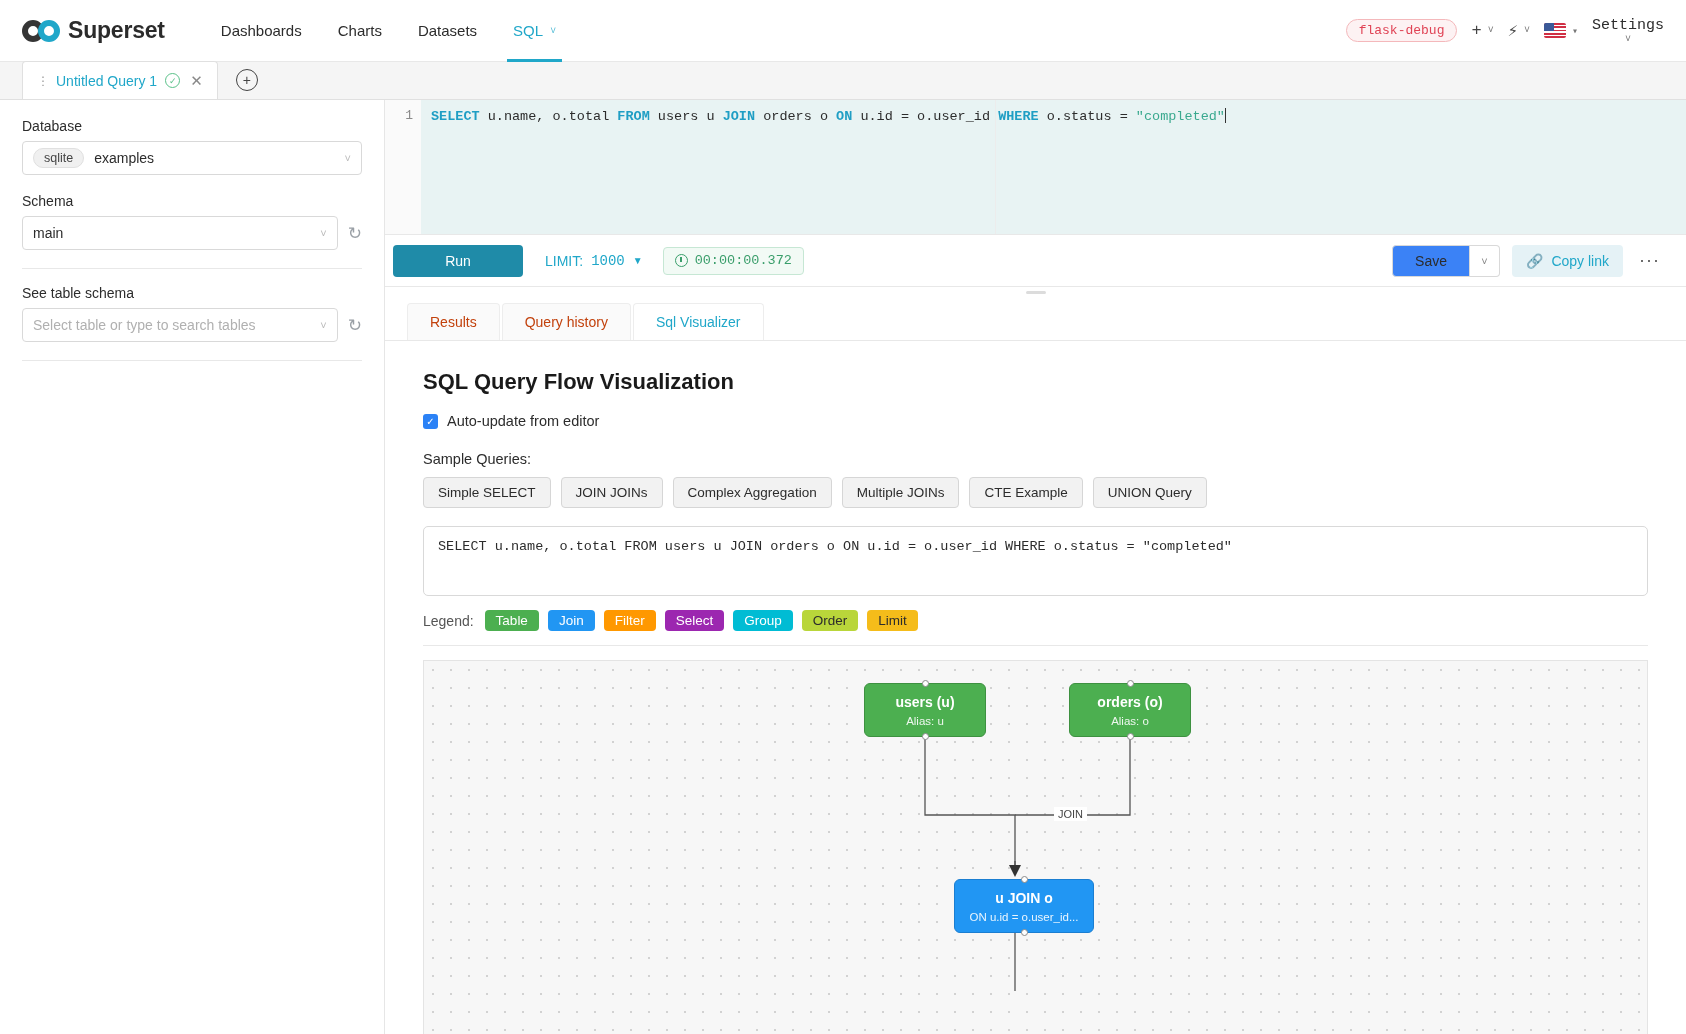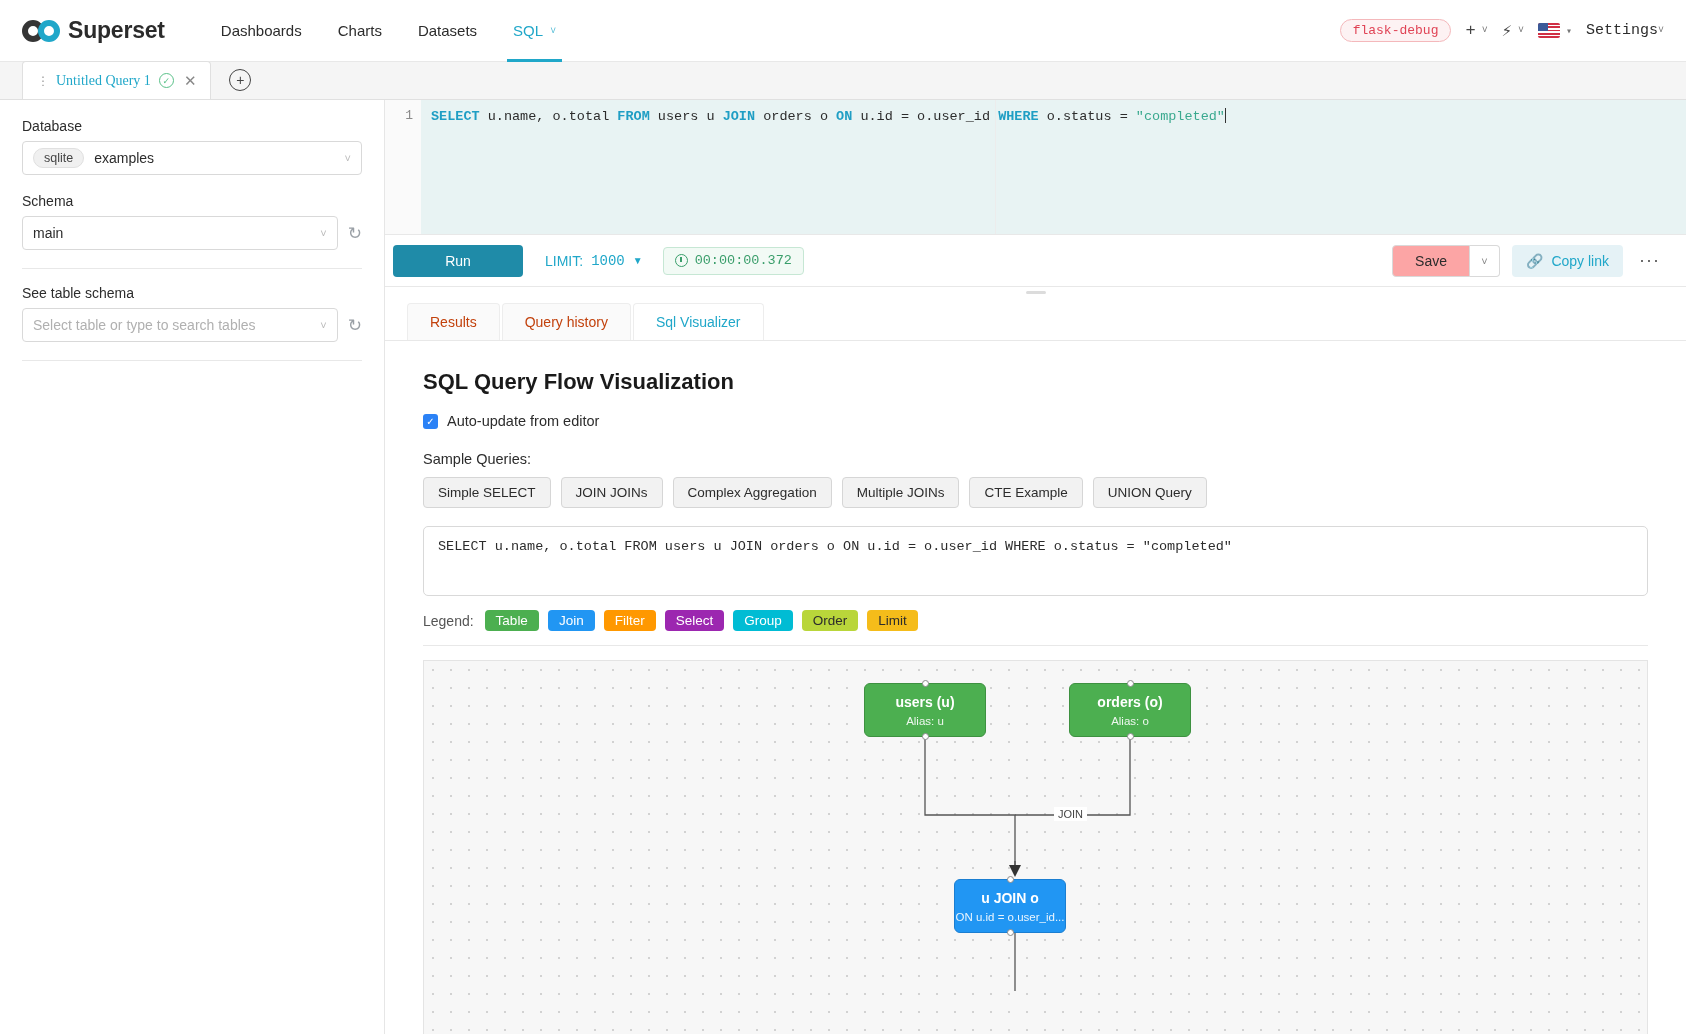--- a/index.html
+++ b/index.html
@@ -37,34 +37,34 @@
   .nav-right { margin-left:auto; display:flex; align-items:center; gap:14px;font-family:Liberation Mono, monospace; }
   .pill-debug {
     border:1px solid #f4b8bb; color:#e04355; background:#fdf2f3;
     border-radius:12px; padding:3px 12px; font-size:13px;
   }
   .icon-btn { display:flex; align-items:center; gap:6px; cursor:pointer; color:#444; font-size:17px; }
   .icon-btn .caret { font-size:10px; color:#777; }
   .flag { width:22px; height:15px; border-radius:2px; overflow:hidden; position:relative; background:#fff; display:inline-block; }
   .flag .stripe { position:absolute; left:0; right:0; height:1.67px; background:#d02f44; }
   .flag .canton { position:absolute; left:0; top:0; width:10px; height:8px; background:#3b5998; }
-  .settings-link { font-size:15px; color:#2c2c2c; display:flex; align-items:center; gap:0; cursor:pointer; }
+  .settings-link { font-size:15px; color:#2c2c2c; display:flex; align-items:center; gap:0; cursor:pointer;flex-direction:column; }
 
   
   .tabstrip {
     height:38px; flex:0 0 38px; background:#f5f5f5;
     border-bottom:1px solid #e0e0e0; display:flex; align-items:flex-end; padding-left:22px;
   }
   .qtab {
     height:38px; background:#fff; border:1px solid #e0e0e0; border-bottom:none;
     border-radius:4px 4px 0 0; display:flex; align-items:center; gap:8px;
     padding:0 14px; cursor:pointer;
   }
   .qtab .grip { color:#999; font-size:12px; letter-spacing:-1px; }
-  .qtab .title { color:#20a7c9; font-size:14px;font-family:Liberation Serif, serif; }
+  .qtab .title { color:#20a7c9; font-size:14px; }
   .check-circle {
     width:15px; height:15px; border-radius:50%; border:1.5px solid #5ac189;
     display:flex; align-items:center; justify-content:center; color:#5ac189; font-size:9px;
   }
   .qtab .x { color:#888; font-size:15px; margin-left:2px; }
   .tab-add {
     width:22px; height:22px; border-radius:50%; border:1.5px solid #444;
     display:flex; align-items:center; justify-content:center;
     font-size:14px; color:#444; margin:0 0 8px 18px; cursor:pointer;
   }
@@ -128,21 +128,21 @@
   .timer {
     margin-left:20px; border:1px solid #c6e7d4; background:#f2faf5; color:#3a9e6b;
     border-radius:4px; height:28px; display:flex; align-items:center; gap:7px;
     padding:0 11px; font-family:"Liberation Mono", monospace; font-size:13.5px;
   }
   .clock { width:13px; height:13px; border:1.4px solid #3a9e6b; border-radius:50%; position:relative; }
   .clock::after { content:""; position:absolute; left:4.6px; top:2px; width:1.3px; height:4.5px; background:#3a9e6b; }
   .tb-right { margin-left:auto; display:flex; align-items:center; gap:12px; }
   .save-group { display:flex; }
   .save-btn {
-    height:32px; border:1px solid #d9d9d9; background:#fca5a5; border-radius:4px 0 0 4px;
+    height:32px; border:1px solid #d9d9d9; background:#3b82f6; border-radius:4px 0 0 4px;
     padding:0 22px; font-size:14px; color:#2c2c2c; cursor:pointer; font-family:inherit;
   }
   .save-caret {
     height:32px; width:30px; border:1px solid #d9d9d9; border-left:none; background:#fff;
     border-radius:0 4px 4px 0; display:flex; align-items:center; justify-content:center;
     color:#888; font-size:11px; cursor:pointer;
   }
   .copylink {
     height:32px; background:#e5f2f6; color:#20a7c9; border-radius:4px;
     display:flex; align-items:center; gap:8px; padding:0 14px; font-size:14px; cursor:pointer;
@@ -403,21 +403,21 @@
             <span class="handle bottom"></span>
           </div>
 
           <div class="node table" style="left:645px;top:22px;width:122px;height:54px">
             <span class="handle top"></span>
             <div class="n-title">orders (o)</div>
             <div class="n-sub">Alias: o</div>
             <span class="handle bottom"></span>
           </div>
 
-          <div class="node join" style="left:530px;top:218px;width:112px;height:54px">
+          <div class="node join" style="left:530px;top:218px;width:140px;height:54px">
             <span class="handle top"></span>
             <div class="n-title">u JOIN o</div>
             <div class="n-sub">ON u.id = o.user_id...</div>
             <span class="handle bottom"></span>
           </div>
         </div>
       </div>
     </div>
   </div>
 </div>

